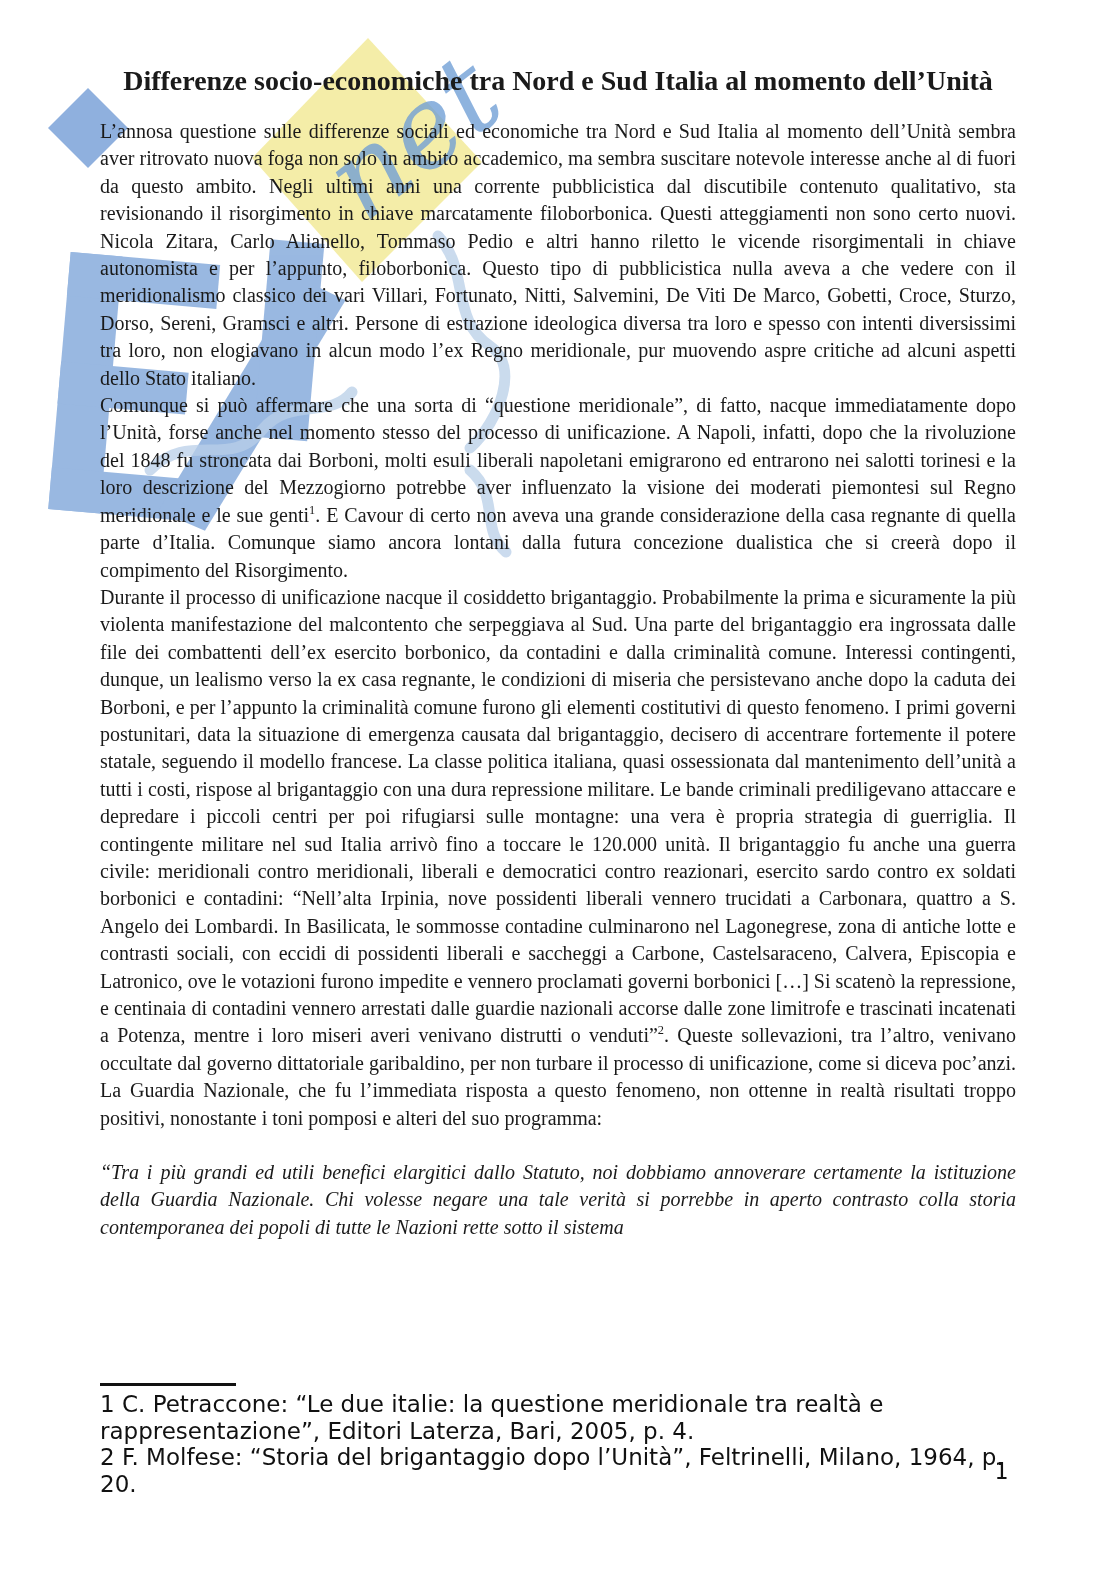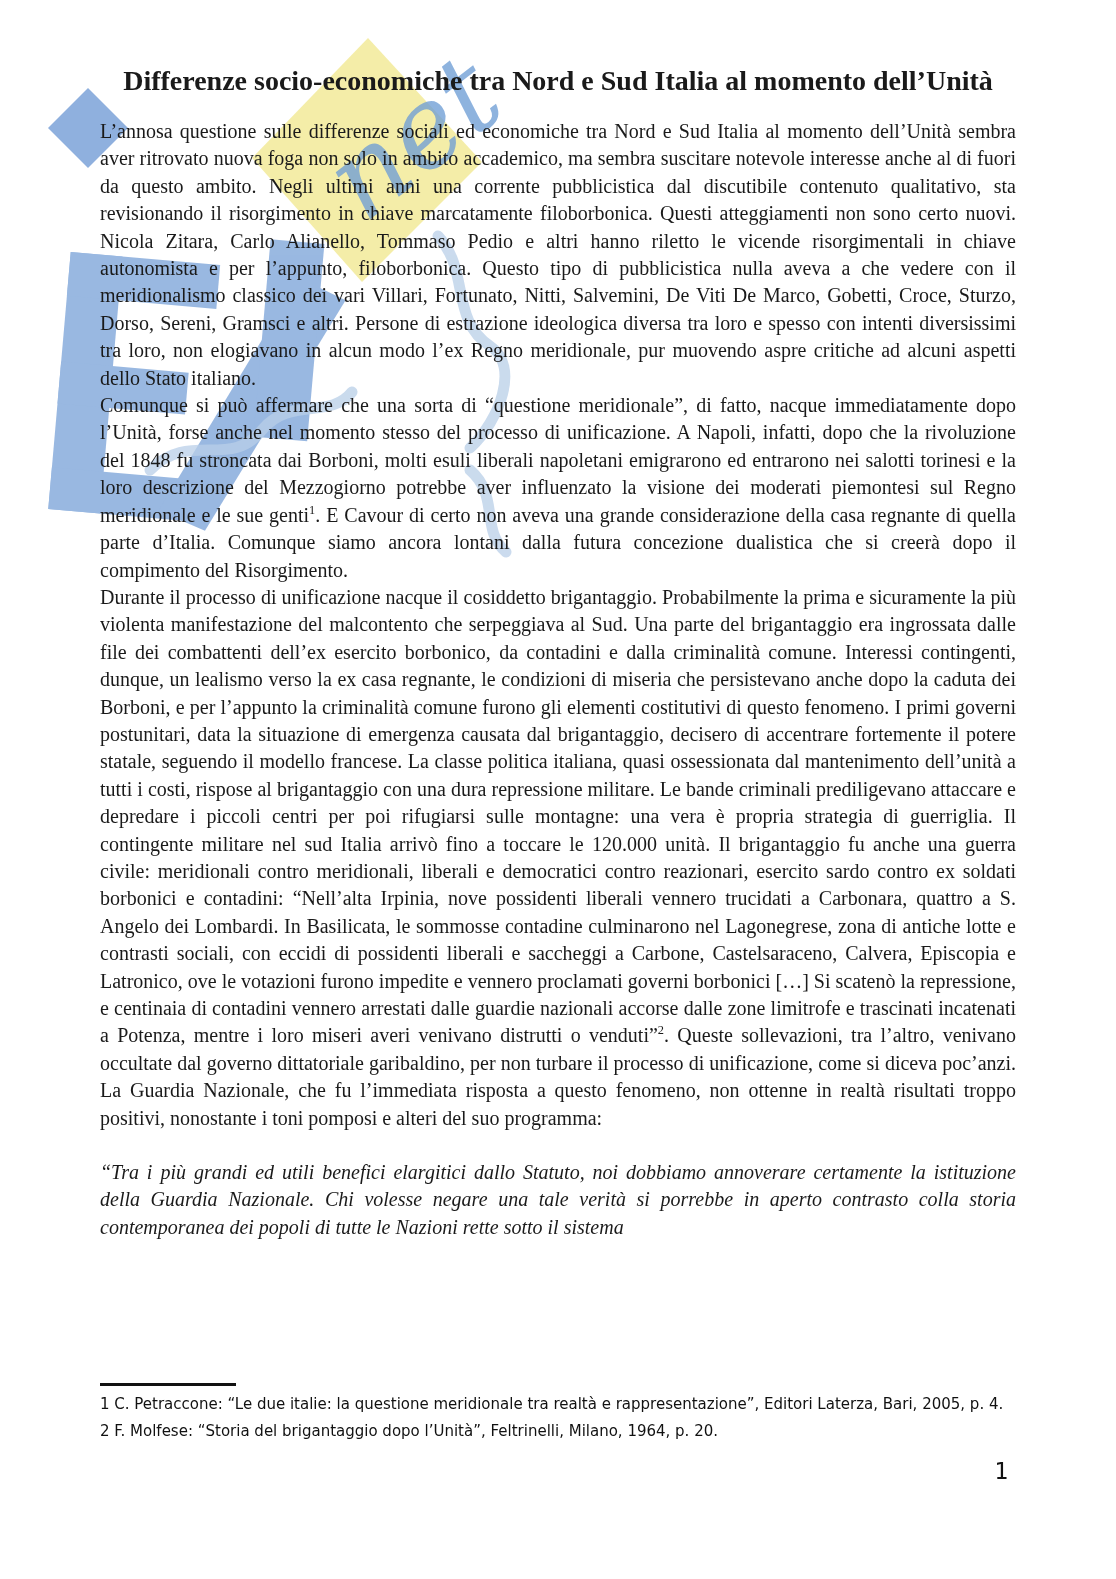--- a/index.html
+++ b/index.html
@@ -44,21 +44,21 @@
     vertical-align: super;
   }
   .body-text p.para.italic { font-style: italic; font-family: Liberation Serif, serif; }
   .body-text p.para.spaced { margin-top: 27px; }
   .footnotes-block {
     position: absolute;
     left: 100px; top: 1383px;
     width: 916px;
     z-index: 1;
     font-family: "DejaVu Sans", sans-serif;
-    font-size: 15px;
+    font-size: 23px;
     line-height: 26.5px;
     color: #111;
   }
   .footnote-separator {
     width: 136px;
     border: 0;
     border-top: 3px solid #111;
     margin: 0 0 5px 0;
   }
   .footnotes-block p { margin: 0; }

